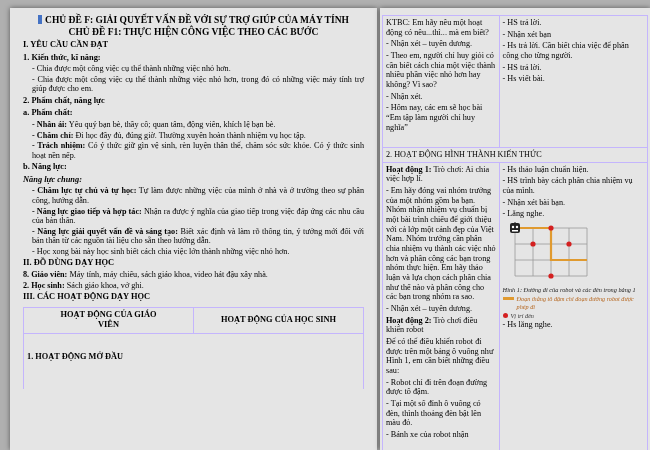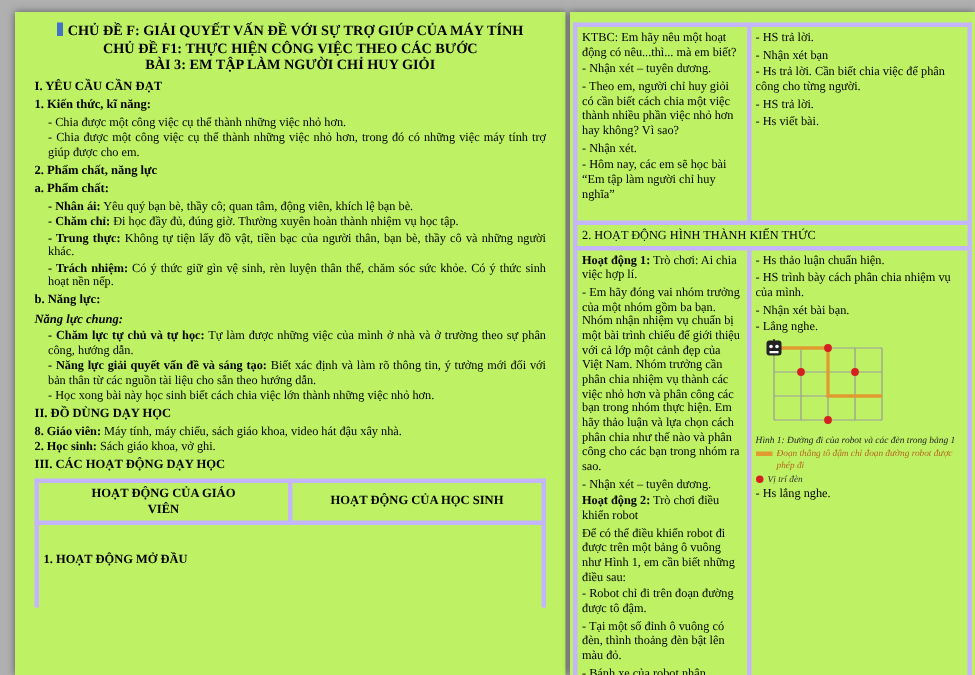--- a/index.html
+++ b/index.html
@@ -1,36 +1,36 @@
 <!DOCTYPE html>
 <html lang="vi"><head>
 <meta charset="utf-8">
 <style>
   html,body{margin:0;padding:0;}
   body{
     width:650px;height:450px;overflow:hidden;position:relative;
     background:#b0b0b0;color:#000;
     font-family:"Liberation Serif","DejaVu Serif",serif;
   }
-  .page{position:absolute;top:8px;background:#bef264;overflow:hidden;
+  .page{position:absolute;top:8px;background:#e5e5e5;overflow:hidden;
     box-shadow:0 0 5px rgba(0,0,0,.5);}
   #left-page{left:10px;width:367px;height:442px;padding:7px 13px 0 13px;box-sizing:border-box;}
   #right-page{left:380px;width:270px;height:442px;padding:7px 0 0 2px;box-sizing:border-box;}
 
   p{margin:0;}
   .hd{font-weight:bold;text-align:center;font-size:9.5px;line-height:1.22;}
   .sec{font-weight:bold;font-size:8.4px;line-height:1.25;margin-top:2px;}
   .bi{font-style:italic;}
   .bp{font-size:8.2px;line-height:1.17;margin-top:1px;text-align:justify;}
   .ind{padding-left:9px;}
   .lead{font-weight:bold;}
   .cursor{display:inline-block;width:4px;height:9px;background:#4472c4;margin-right:3px;vertical-align:-1px;}
 
   table{border-collapse:collapse;width:100%;}
-  td{border:3px solid #c4b5fd;vertical-align:top;padding:2px 3px;box-sizing:border-box;}
+  td{border:1px solid #c4b5fd;vertical-align:top;padding:2px 3px;box-sizing:border-box;}
 
   
   .lt{margin-top:4px;}
   .lt .hcell{font-weight:bold;text-align:center;font-size:8.4px;line-height:1.25;padding:2px 6px;vertical-align:middle;}
   .lt .hcell .wrapcap{display:inline-block;max-width:104px;}
   .lt .rowcell{font-weight:bold;font-size:8.3px;height:56px;border-bottom:none;padding-top:18px;}
 
   
   .rt{table-layout:fixed;width:266px;}
   .rt td{font-size:8.2px;line-height:1.18;}
@@ -49,37 +49,36 @@
   .legend .txt2{color:#333;}
   .lm1{width:11px;height:3px;background:#e09a2f;flex:none;margin-top:2px;}
   .lm2{width:5px;height:5px;border-radius:50%;background:#d42020;flex:none;margin-top:1px;}
 </style>
 </head>
 <body>
 
 <div class="page" id="left-page">
   <p class="hd"><span class="cursor"></span><span>CHỦ ĐỀ F: GIẢI QUYẾT VẤN ĐỀ VỚI SỰ TRỢ GIÚP CỦA MÁY TÍNH</span></p>
   <p class="hd">CHỦ ĐỀ F1: THỰC HIỆN CÔNG VIỆC THEO CÁC BƯỚC</p>
-  <p class="hd">BÀI 3: EM TẬP LÀM NGƯỜI CHỈ HUY GIỎI</p>
 
   <p class="sec">I. YÊU CẦU CẦN ĐẠT</p>
   <p class="sec">1. Kiến thức, kĩ năng:</p>
   <p class="bp ind">- Chia được một công việc cụ thể thành những việc nhỏ hơn.</p>
   <p class="bp ind">- Chia được một công việc cụ thể thành những việc nhỏ hơn, trong đó có những việc máy tính trợ giúp được cho em.</p>
 
   <p class="sec">2. Phẩm chất, năng lực</p>
   <p class="sec">a. Phẩm chất:</p>
   <p class="bp ind"><span class="lead">- Nhân ái:</span><span> Yêu quý bạn bè, thầy cô; quan tâm, động viên, khích lệ bạn bè.</span></p>
   <p class="bp ind"><span class="lead">- Chăm chỉ:</span><span> Đi học đầy đủ, đúng giờ. Thường xuyên hoàn thành nhiệm vụ học tập.</span></p>
-  <p class="bp ind"><span class="lead">- Trung thực:</span><span> Không tự tiện lấy đồ vật, tiền bạc của người thân, bạn bè, thầy cô và những người khác.</span></p>
   <p class="bp ind"><span class="lead">- Trách nhiệm:</span><span> Có ý thức giữ gìn vệ sinh, rèn luyện thân thể, chăm sóc sức khỏe. Có ý thức sinh hoạt nền nếp.</span></p>
 
   <p class="sec">b. Năng lực:</p>
   <p class="sec bi">Năng lực chung:</p>
   <p class="bp ind"><span class="lead">- Chăm lực tự chủ và tự học:</span><span> Tự làm được những việc của mình ở nhà và ở trường theo sự phân công, hướng dẫn.</span></p>
+  <p class="bp ind"><span class="lead">- Năng lực giao tiếp và hợp tác:</span><span> Nhận ra được ý nghĩa của giao tiếp trong việc đáp ứng các nhu cầu của bản thân.</span></p>
   <p class="bp ind"><span class="lead">- Năng lực giải quyết vấn đề và sáng tạo:</span><span> Biết xác định và làm rõ thông tin, ý tưởng mới đối với bản thân từ các nguồn tài liệu cho sẵn theo hướng dẫn.</span></p>
 
   <p class="bp ind">- Học xong bài này học sinh biết cách chia việc lớn thành những việc nhỏ hơn.</p>
 
   <p class="sec">II. ĐỒ DÙNG DẠY HỌC</p>
   <p class="bp"><span class="lead">8. Giáo viên:</span><span> Máy tính, máy chiếu, sách giáo khoa, video hát đậu xây nhà.</span></p>
   <p class="bp"><span class="lead">2. Học sinh:</span><span> Sách giáo khoa, vở ghi.</span></p>
 
   <p class="sec">III. CÁC HOẠT ĐỘNG DẠY HỌC</p>
 

